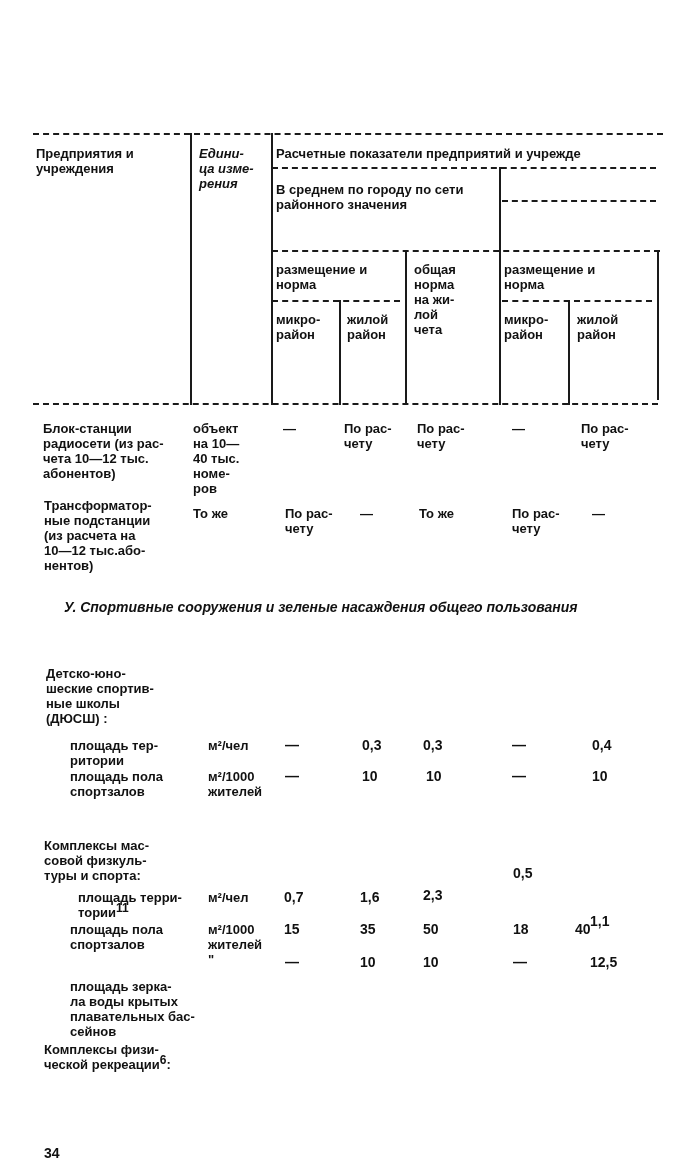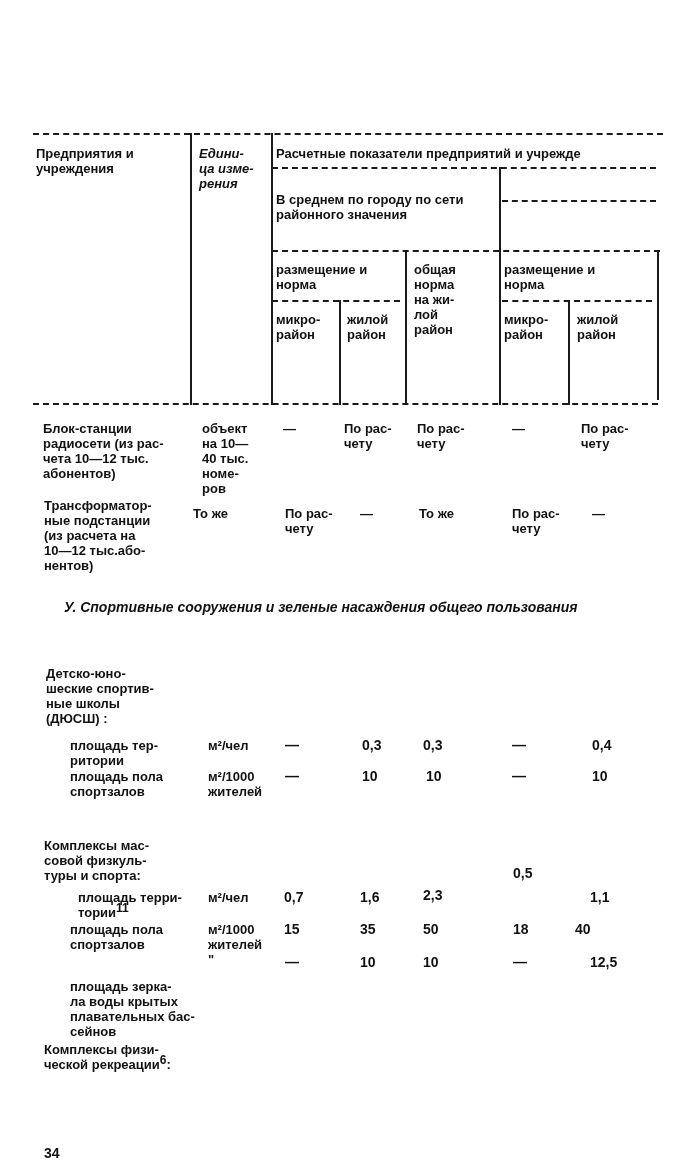--- a/index.html
+++ b/index.html
@@ -62,47 +62,47 @@
   <div class="vline" style="left:499px; top:167px; height:238px;"></div>
   <div class="vline" style="left:568px; top:300px; height:105px;"></div>
   <div class="vline" style="left:657px; top:250px; height:150px;"></div>
 
   <div class="cell" style="left:36px; top:146px;">Предприятия и
 учреждения</div>
   <div class="cell" style="left:199px; top:146px;font-style:italic;">Едини-
 ца изме-
 рения</div>
   <div class="cell" style="left:276px; top:146px; white-space:nowrap;">Расчетные показатели предприятий и учрежде</div>
-  <div class="cell" style="left:276px; top:192px;">В среднем по городу по сети
+  <div class="cell" style="left:276px; top:182px;">В среднем по городу по сети
 районного значения</div>
   <div class="cell" style="left:276px; top:262px;">размещение и
 норма</div>
   <div class="cell" style="left:276px; top:312px;">микро-
 район</div>
   <div class="cell" style="left:347px; top:312px;">жилой
 район</div>
   <div class="cell" style="left:414px; top:262px;">общая
 норма
 на жи-
 лой
-район</div>
+чета</div>
   <div class="cell" style="left:504px; top:262px;">размещение и
 норма</div>
   <div class="cell" style="left:504px; top:312px;">микро-
 район</div>
   <div class="cell" style="left:577px; top:312px;">жилой
 район</div>
 </div>
 
 <div>
   <div class="cell" style="left:43px; top:421px;">Блок-станции
 радиосети (из рас-
 чета 10—12 тыс.
 абонентов)</div>
-  <div class="cell" style="left:202px; top:421px;">объект
+  <div class="cell" style="left:193px; top:421px;">объект
 на 10—
 40 тыс.
 номе-
 ров</div>
   <div class="cell" style="left:283px; top:421px;">—</div>
   <div class="cell" style="left:344px; top:421px;">По рас-
 чету</div>
   <div class="cell" style="left:417px; top:421px;">По рас-
 чету</div>
   <div class="cell" style="left:512px; top:421px;">—</div>
@@ -164,21 +164,21 @@
 туры и спорта:</div>
 
   <div>
     <div class="cell" style="left:78px; top:890px;"><span>площадь терри-
 тории</span><sup>11</sup></div>
     <div class="cell" style="left:208px; top:890px;">м²/чел</div>
     <div class="num" style="left:284px; top:890px;">0,7</div>
     <div class="num" style="left:360px; top:890px;">1,6</div>
     <div class="num" style="left:423px; top:888px;">2,3</div>
     <div class="num" style="left:513px; top:866px;">0,5</div>
-    <div class="num" style="left:590px; top:890px;">1,1</div>
+    <div class="num" style="left:590px; top:914px;">1,1</div>
   </div>
 
   <div>
     <div class="cell" style="left:70px; top:922px;">площадь пола
 спортзалов</div>
     <div class="cell" style="left:208px; top:922px;">м²/1000
 жителей</div>
     <div class="num" style="left:284px; top:922px;">15</div>
     <div class="num" style="left:360px; top:922px;">35</div>
     <div class="num" style="left:423px; top:922px;">50</div>

